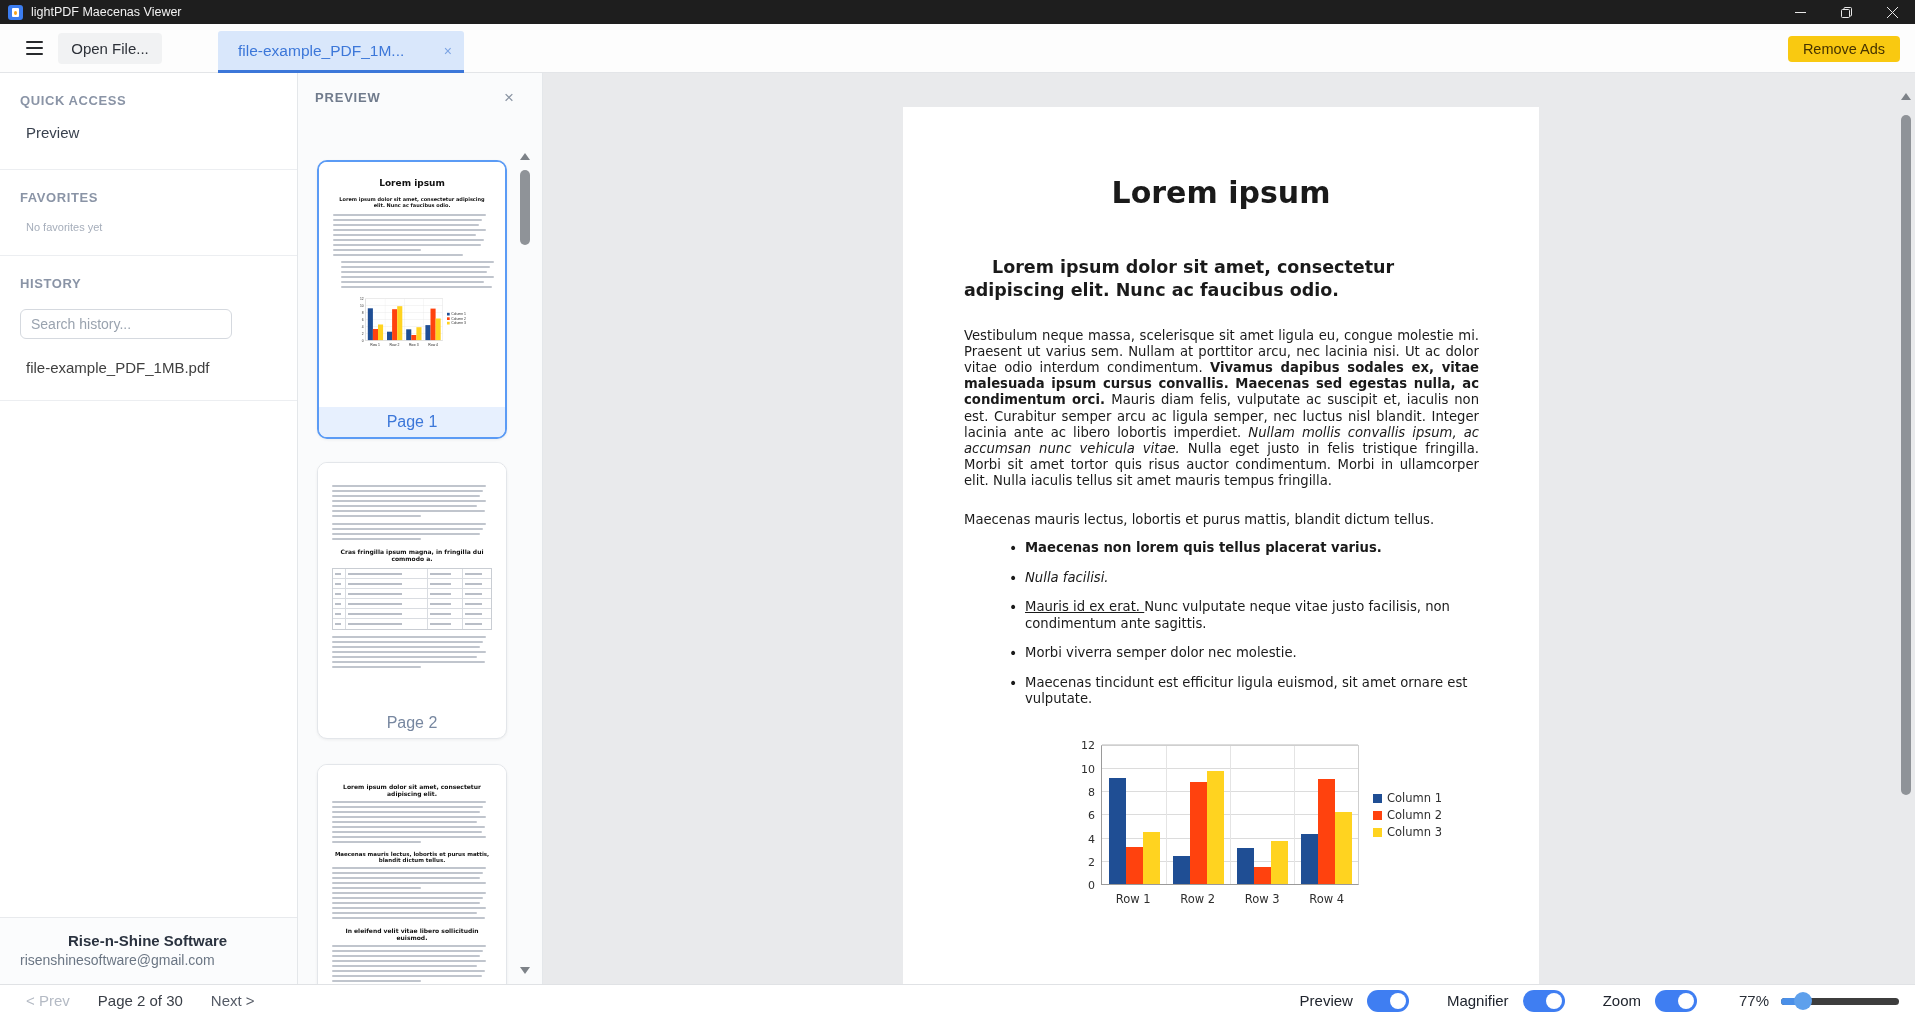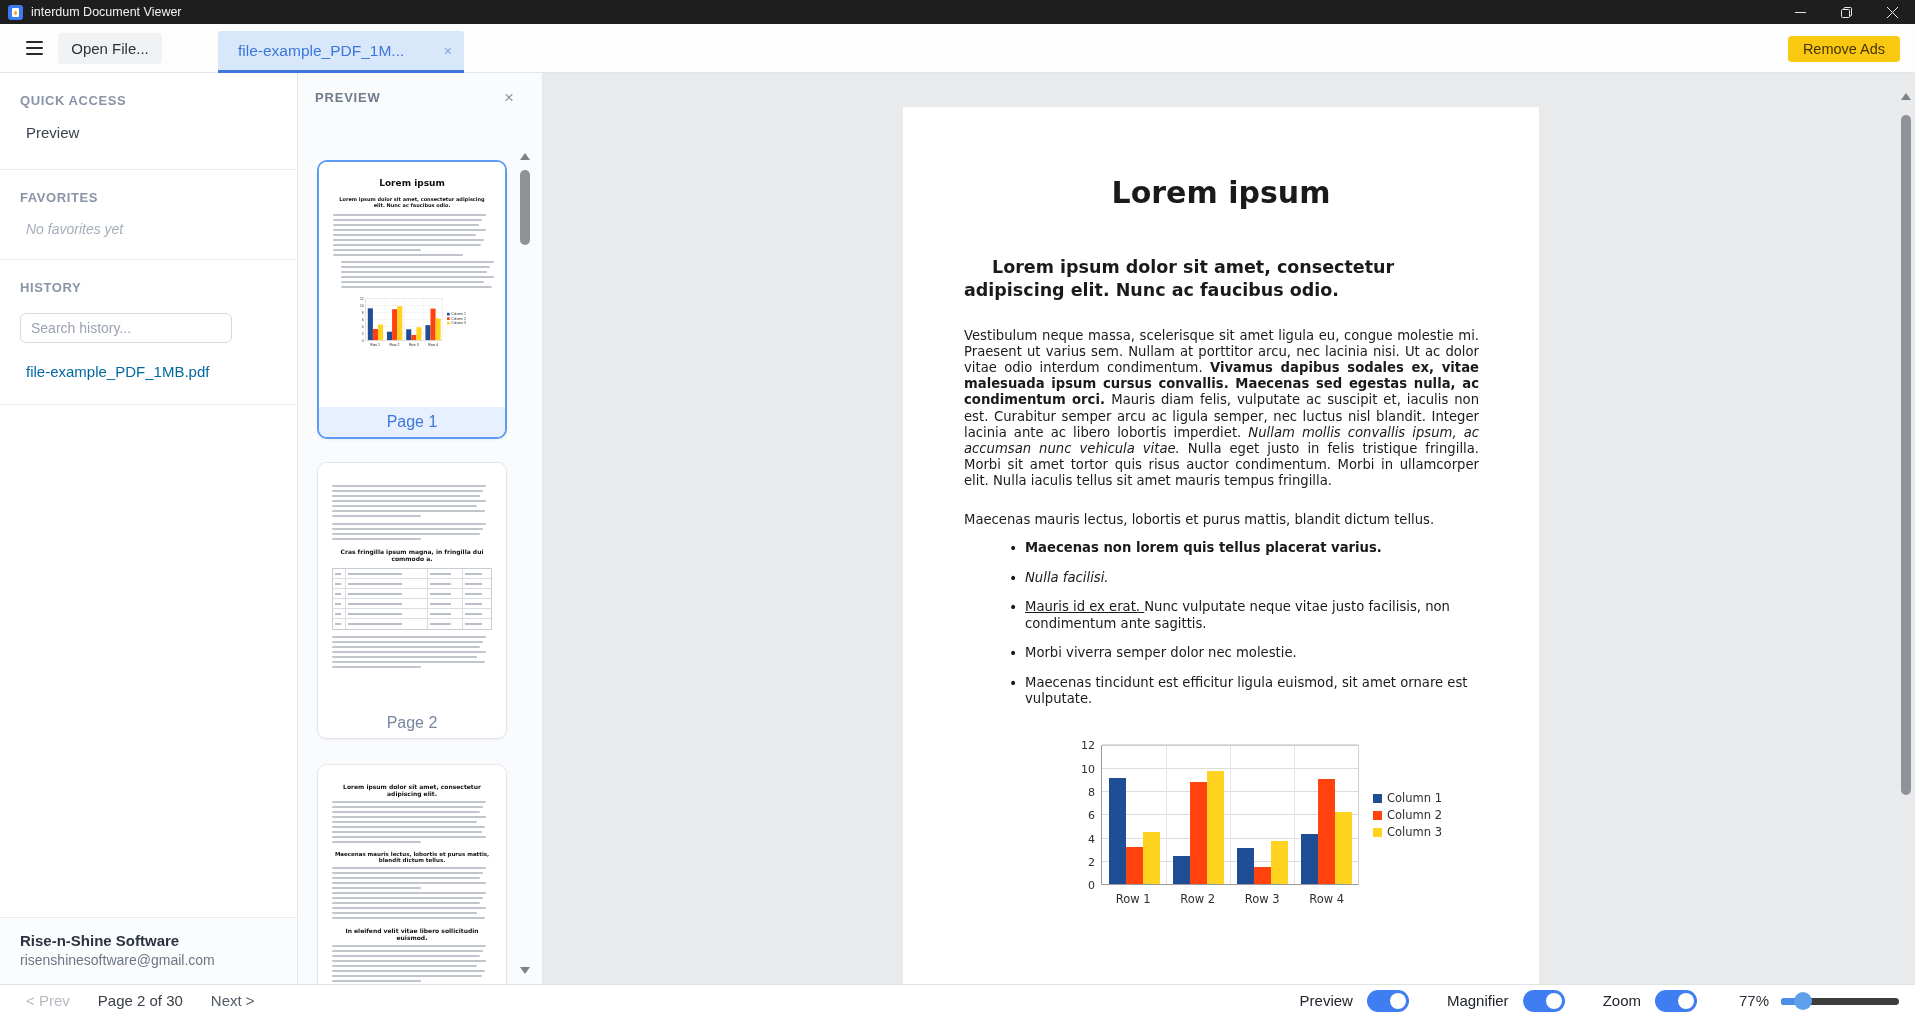--- a/index.html
+++ b/index.html
@@ -39,28 +39,28 @@
 
   
   .main { position:absolute; top:73px; left:0; right:0; bottom:32px; display:flex; }
 
   
   .sidebar { position:relative; width:298px; background:#fff; border-right:1px solid #e4e7ea; }
   .side-section { padding:20px 20px 18px 20px; border-bottom:1px solid #eceef1; }
   .side-section:last-of-type { border-bottom:none; }
   .section-title { font-size:13px; font-weight:bold; color:#8a94a6; letter-spacing:0.6px; margin-bottom:6px; }
   .side-item { font-size:15px; color:#39414e; padding:10px 0 10px 6px; cursor:pointer; }
-  .empty-note { font-size:14px; font-style:italic; color:#a6aebb; padding:10px 0 4px 6px; }
+  .empty-note { font-size:11px; color:#a6aebb; padding:10px 0 4px 6px; }
   .search-box { margin:12px 0 6px 0; width:212px; height:30px; border:1px solid #d5d9df; border-radius:6px;
     font-size:14px; color:#3a414d; padding:0 10px; font-family:"Liberation Sans",sans-serif; background:#fff; }
   .search-box::placeholder { color:#9aa3af; }
-  .history-item { font-size:15px; color:#0369a1; padding:14px 0 6px 6px; cursor:pointer; }
+  .history-item { font-size:15px; color:#404040; padding:14px 0 6px 6px; cursor:pointer; }
   .account { position:absolute; bottom:0; left:0; right:0; padding:14px 20px 16px 20px;
     border-top:1px solid #e8eaed; background:#fbfcfd; }
-  .account-name { font-size:15px; font-weight:bold; color:#2b3340; margin-bottom:3px; }
+  .account-name { font-size:15px; font-weight:bold; color:#2b3340; margin-bottom:3px;margin-left:48px; }
   .account-email { font-size:14px; color:#6b7684; }
 
   
   .preview-panel { position:relative; width:245px; background:#fafbfc; border-right:1px solid #e4e7ea; overflow:hidden; }
   .preview-header { height:49px; display:flex; align-items:center; padding:0 28px 0 17px; }
   .preview-title { font-size:13px; font-weight:bold; color:#707b8c; letter-spacing:0.8px; flex:1; }
   .preview-close { color:#8b95a3; font-size:17px; cursor:pointer; line-height:1; }
   .thumb-card { position:absolute; left:19px; width:190px; background:#fff; border:1px solid #e3e6ea;
     border-radius:10px; overflow:hidden; box-shadow:0 1px 3px rgba(0,0,0,0.06); cursor:pointer; }
   .thumb-card.selected { border:2px solid #5b9bf5; }
@@ -136,21 +136,21 @@
   .slider .fill { position:absolute; top:6px; left:0; width:24px; height:7px; background:#4a8fe8; border-radius:4px; }
   .slider .s-knob { position:absolute; top:0; left:13px; width:18px; height:18px; border-radius:50%; background:#5ea0ec; }
 </style>
 </head>
 <body>
 
 <div class="app">
 
   <div class="titlebar">
     <div class="app-icon"></div>
-    <span class="win-title">interdum Document Viewer</span>
+    <span class="win-title">lightPDF Maecenas Viewer</span>
     <div class="win-controls">
       <div class="win-btn">
         <svg width="11" height="11" viewBox="0 0 11 11">
             <line x1="0" y1="5.5" x2="11" y2="5.5" stroke="#e8e8e8" stroke-width="1"></line>
           </svg>
       </div>
       <div class="win-btn">
         <svg width="11" height="11" viewBox="0 0 11 11" fill="none" stroke="#e8e8e8" stroke-width="1">
           <rect x="0.5" y="2.5" width="8" height="8" rx="1"></rect>
             <path d="M3 2.5 V1.5 a1 1 0 0 1 1-1 h5.5 a1 1 0 0 1 1 1 V8 a1 1 0 0 1 -1 1 H8.5"></path>

